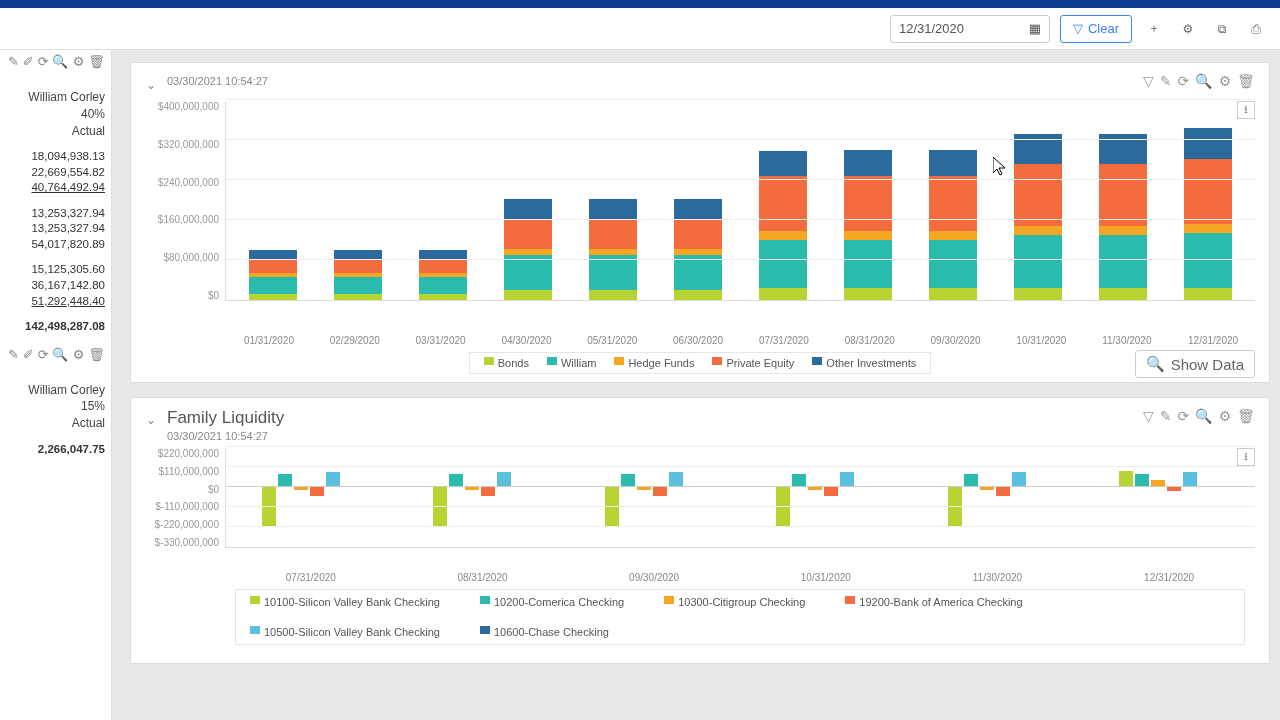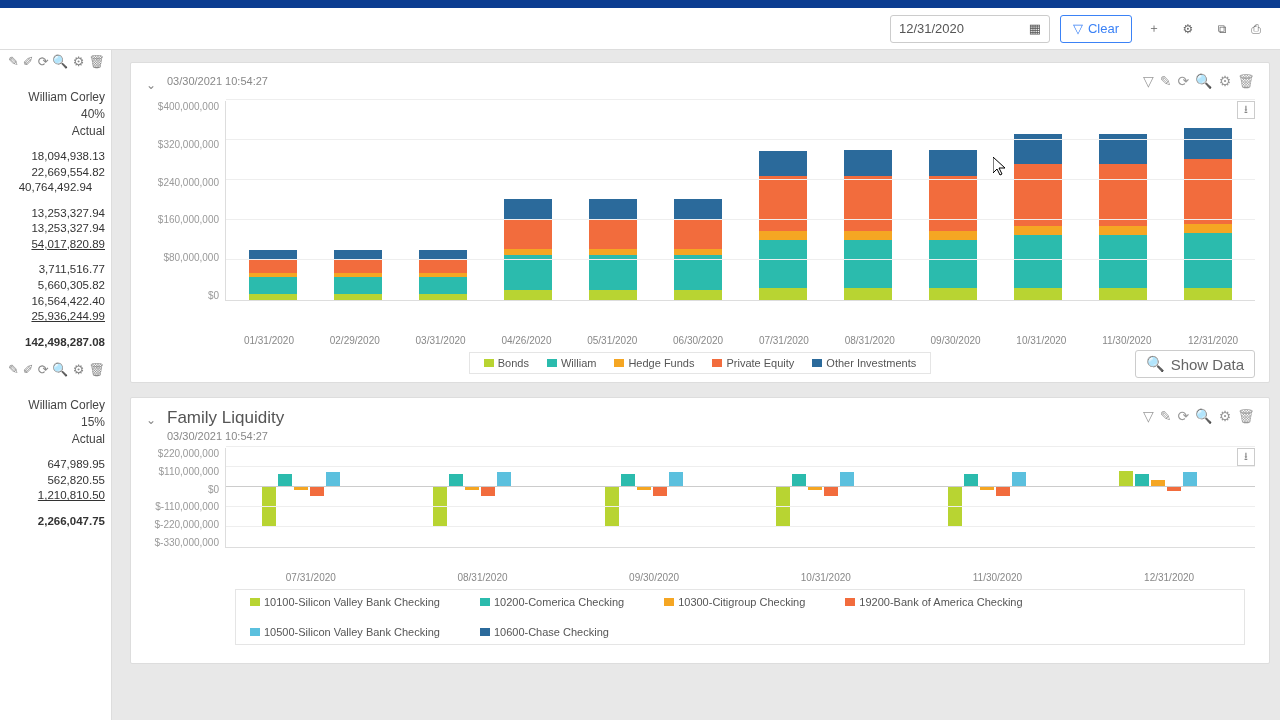--- a/index.html
+++ b/index.html
@@ -31,21 +31,21 @@
 .chart1 { position: relative; height: 230px; display: flex; }
 .yaxis { width: 80px; display: flex; flex-direction: column; justify-content: space-between; text-align: right; font-size: 10px; color: #999; padding-right: 6px; height: 200px; }
 .plot { flex: 1; position: relative; border-left: 1px solid #ddd; border-bottom: 1px solid #ddd; height: 200px; }
 .grid-line { position: absolute; left: 0; right: 0; border-top: 1px solid #eee; }
 .bars { position: absolute; inset: 0; display: flex; align-items: flex-end; justify-content: space-around; padding: 0 4px; }
 .bar-col { width: 48px; display: flex; flex-direction: column-reverse; }
 .seg { width: 100%; }
 .xlabels { display: flex; justify-content: space-around; font-size: 10px; color: #888; padding-left: 80px; padding-top: 4px; }
 .xlabels div { width: 48px; text-align: center; }
 .legend { display: flex; justify-content: center; gap: 18px; font-size: 11px; color: #555; padding: 6px 0; border: 1px solid #e5e5e5; margin: 6px auto 0; width: fit-content; padding: 4px 14px; }
-.legend-item { display: flex; align-items: center; gap: 4px; }
+.legend-item { display: flex; align-items: flex-start; gap: 4px; }
 .lg-icon { width: 10px; height: 8px; display: inline-block; }
 .show-data { position: absolute; right: 14px; bottom: 4px; border: 1px solid #ccc; padding: 4px 10px; font-size: 15px; color: #666; display: flex; align-items: center; gap: 6px; cursor: pointer; border-radius: 3px; }
 .dl-icon { position: absolute; right: 14px; top: 0; width: 18px; height: 18px; border: 1px solid #ccc; color: #888; font-size: 11px; display:flex;align-items:center;justify-content:center; cursor:pointer; }
 .tooltip { position: absolute; background: #fff; border: 1px solid #bbb; padding: 3px 8px; font-size: 11px; color: #555; white-space: nowrap; box-shadow: 0 1px 3px rgba(0,0,0,0.1); }
 .cursor { position: absolute; width: 16px; height: 20px; }
 .chart2 { position: relative; height: 120px; display: flex; }
 .chart2 .yaxis { height: 100px; }
 .chart2 .plot { height: 100px; }
 .chart2 .bars2 { position: absolute; inset: 0; display: flex; justify-content: space-around; }
 .bar-group { position: relative; width: 100px; height: 100%; }
@@ -85,32 +85,31 @@
       </div>
       <div class="side-header">
         <div>William Corley</div>
         <div>40%</div>
         <div>Actual</div>
       </div>
       <div class="side-nums" id="side-nums-1">
           <div class="grp">
             <div>18,094,938.13</div>
             <div>22,669,554.82</div>
-            <div style=" text-align: center;">40,764,492.94</div>
+            <div style="text-decoration: underline;">40,764,492.94</div>
           </div>
           <div class="grp">
             <div>13,253,327.94</div>
             <div>13,253,327.94</div>
-            <div style="text-decoration: underline;">54,017,820.89</div>
+            <div style="">54,017,820.89</div>
           </div>
           <div class="grp">
-            <div>3,711,516.77</div>
-            <div>5,660,305.82</div>
-            <div>16,564,422.40</div>
-            <div style="text-decoration: underline;">25,936,244.99</div>
+            <div>15,125,305.60</div>
+            <div>36,167,142.80</div>
+            <div style="text-decoration: underline;">51,292,448.40</div>
           </div>
           <div class="grp">
             <div class="total">142,498,287.08</div>
           </div>
         </div>
     </div>
     <div class="side-panel">
       <div class="side-tools">
         <span>✎</span>
         <span>✐</span>
@@ -118,25 +117,20 @@
         <span>🔍</span>
         <span>⚙</span>
         <span>🗑</span>
       </div>
       <div class="side-header">
         <div>William Corley</div>
         <div>15%</div>
         <div>Actual</div>
       </div>
       <div class="side-nums" id="side-nums-2">
-          <div class="grp">
-            <div>647,989.95</div>
-            <div>562,820.55</div>
-            <div style="text-decoration: underline;">1,210,810.50</div>
-          </div>
           <div class="grp">
             <div class="total">2,266,047.75</div>
           </div>
         </div>
     </div>
   </div>
 
   <div class="content">
 
     <div class="card">
@@ -256,21 +250,21 @@
               <div class="grid-line" style="bottom: 80px;"></div>
               <div class="grid-line" style="bottom: 120px;"></div>
               <div class="grid-line" style="bottom: 160px;"></div>
               <div class="grid-line" style="bottom: 200px;"></div>
             </div>
         </div>
         <div class="xlabels" id="xlabels1">
             <div>01/31/2020</div>
             <div>02/29/2020</div>
             <div>03/31/2020</div>
-            <div>04/26/2020</div>
+            <div>04/30/2020</div>
             <div>05/31/2020</div>
             <div>06/30/2020</div>
             <div>07/31/2020</div>
             <div>08/31/2020</div>
             <div>09/30/2020</div>
             <div>10/31/2020</div>
             <div>11/30/2020</div>
             <div>12/31/2020</div>
           </div>
         <div class="legend" id="legend1">

